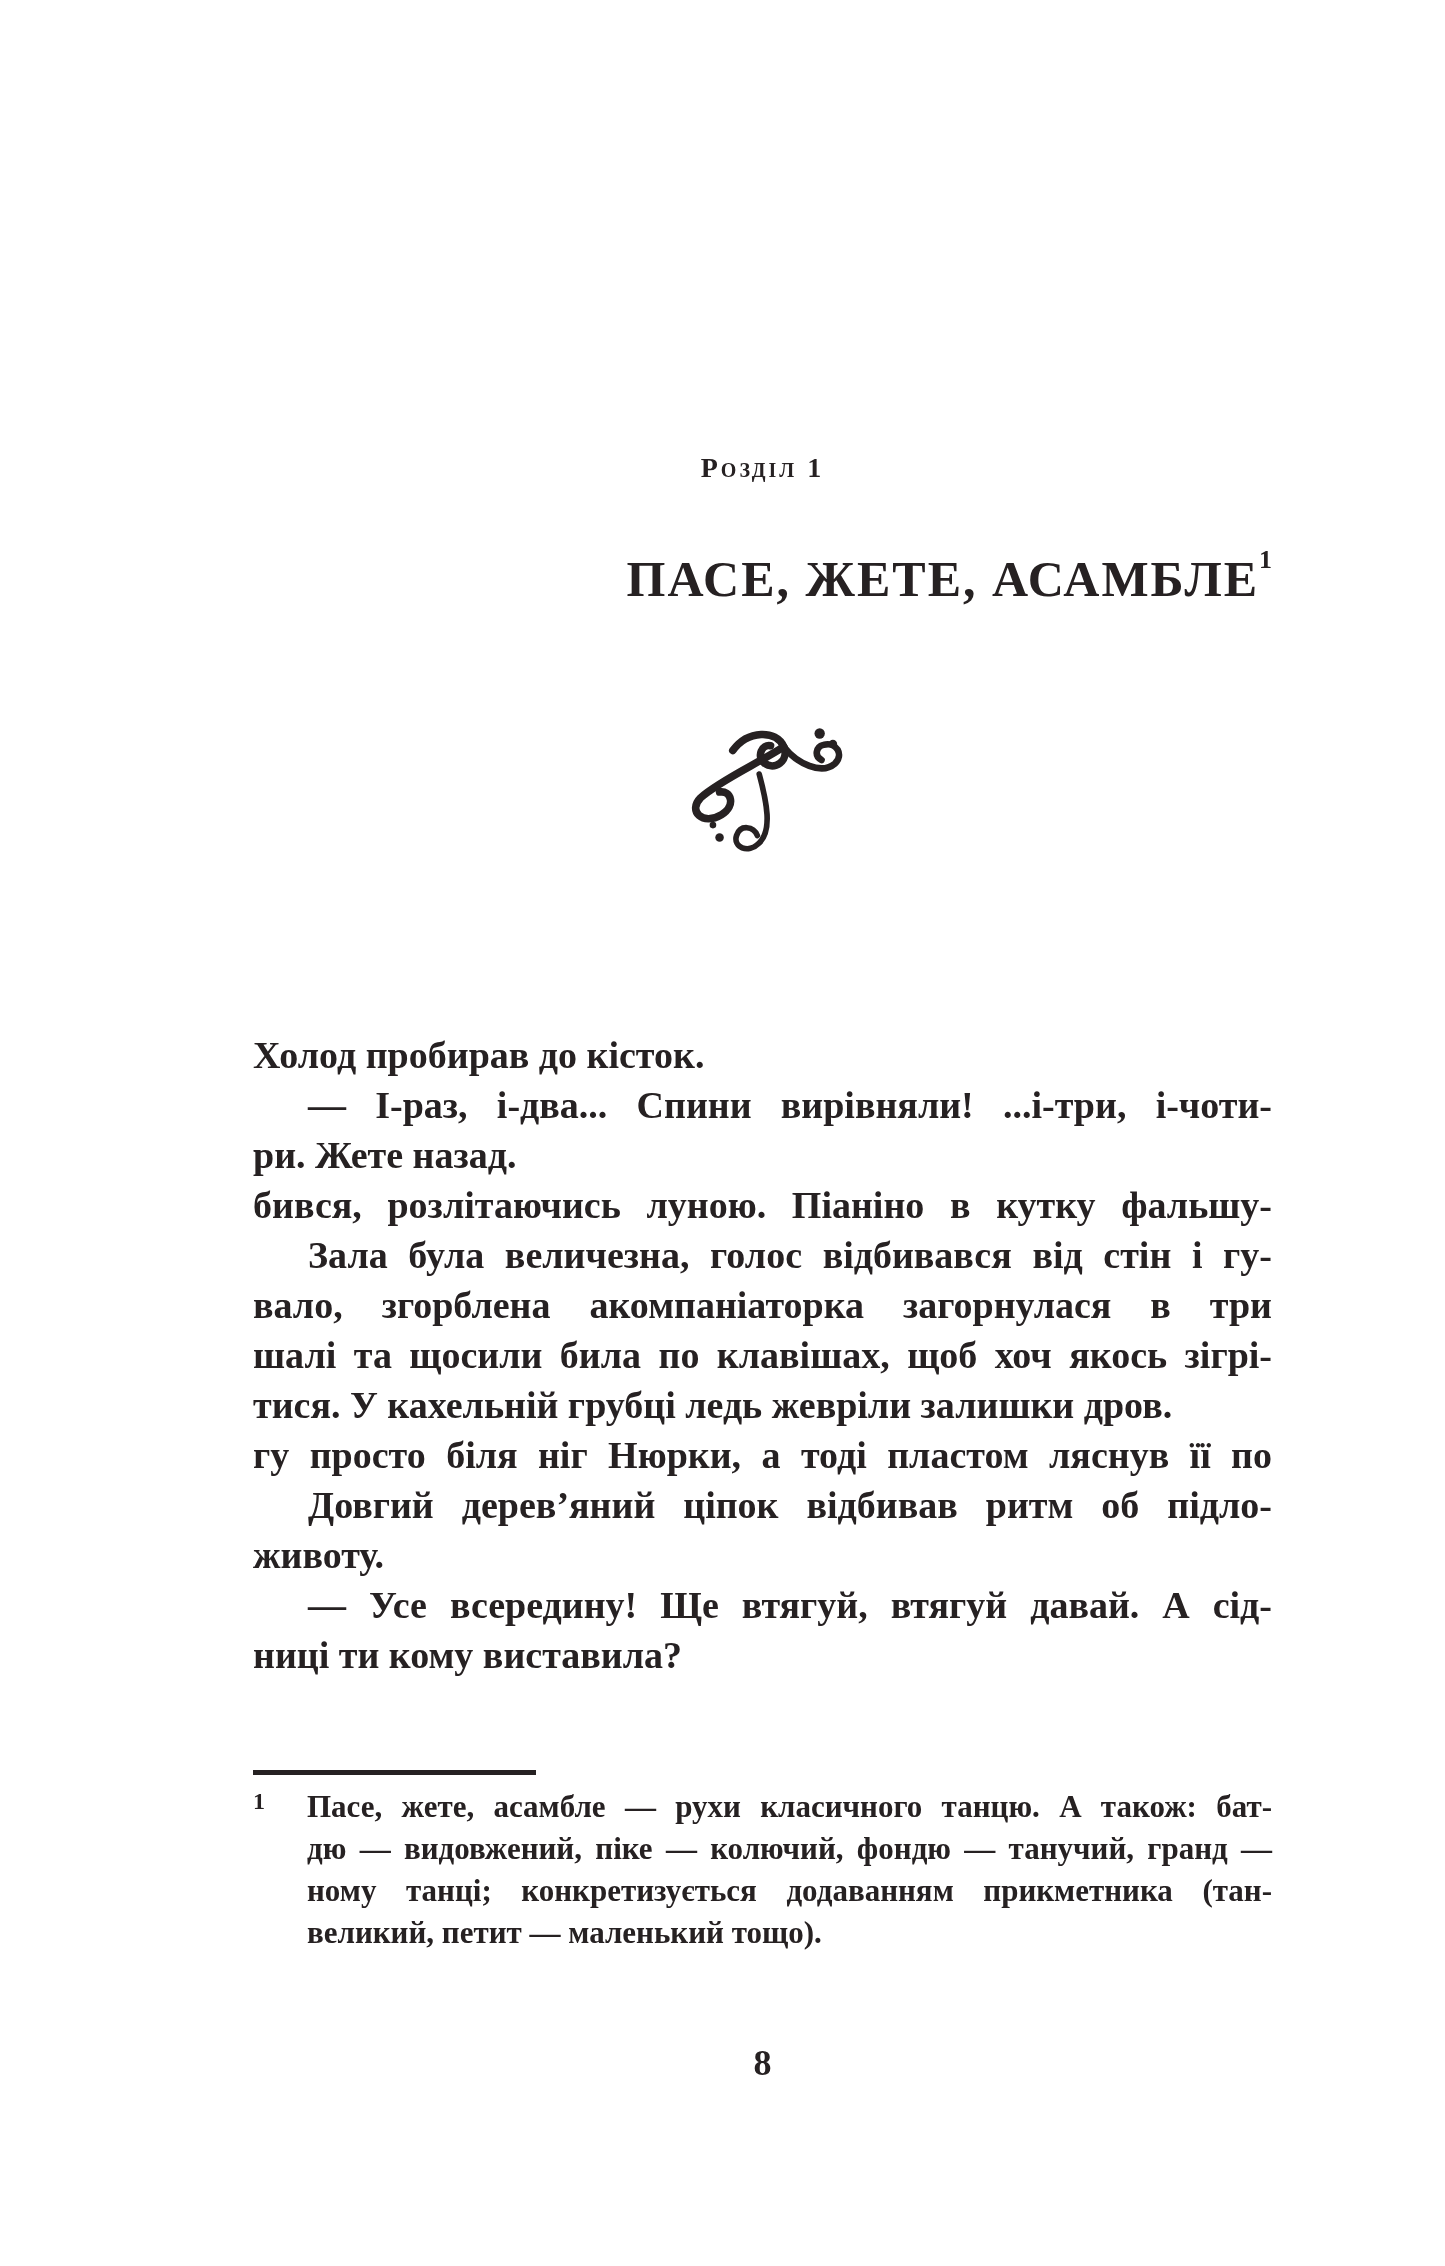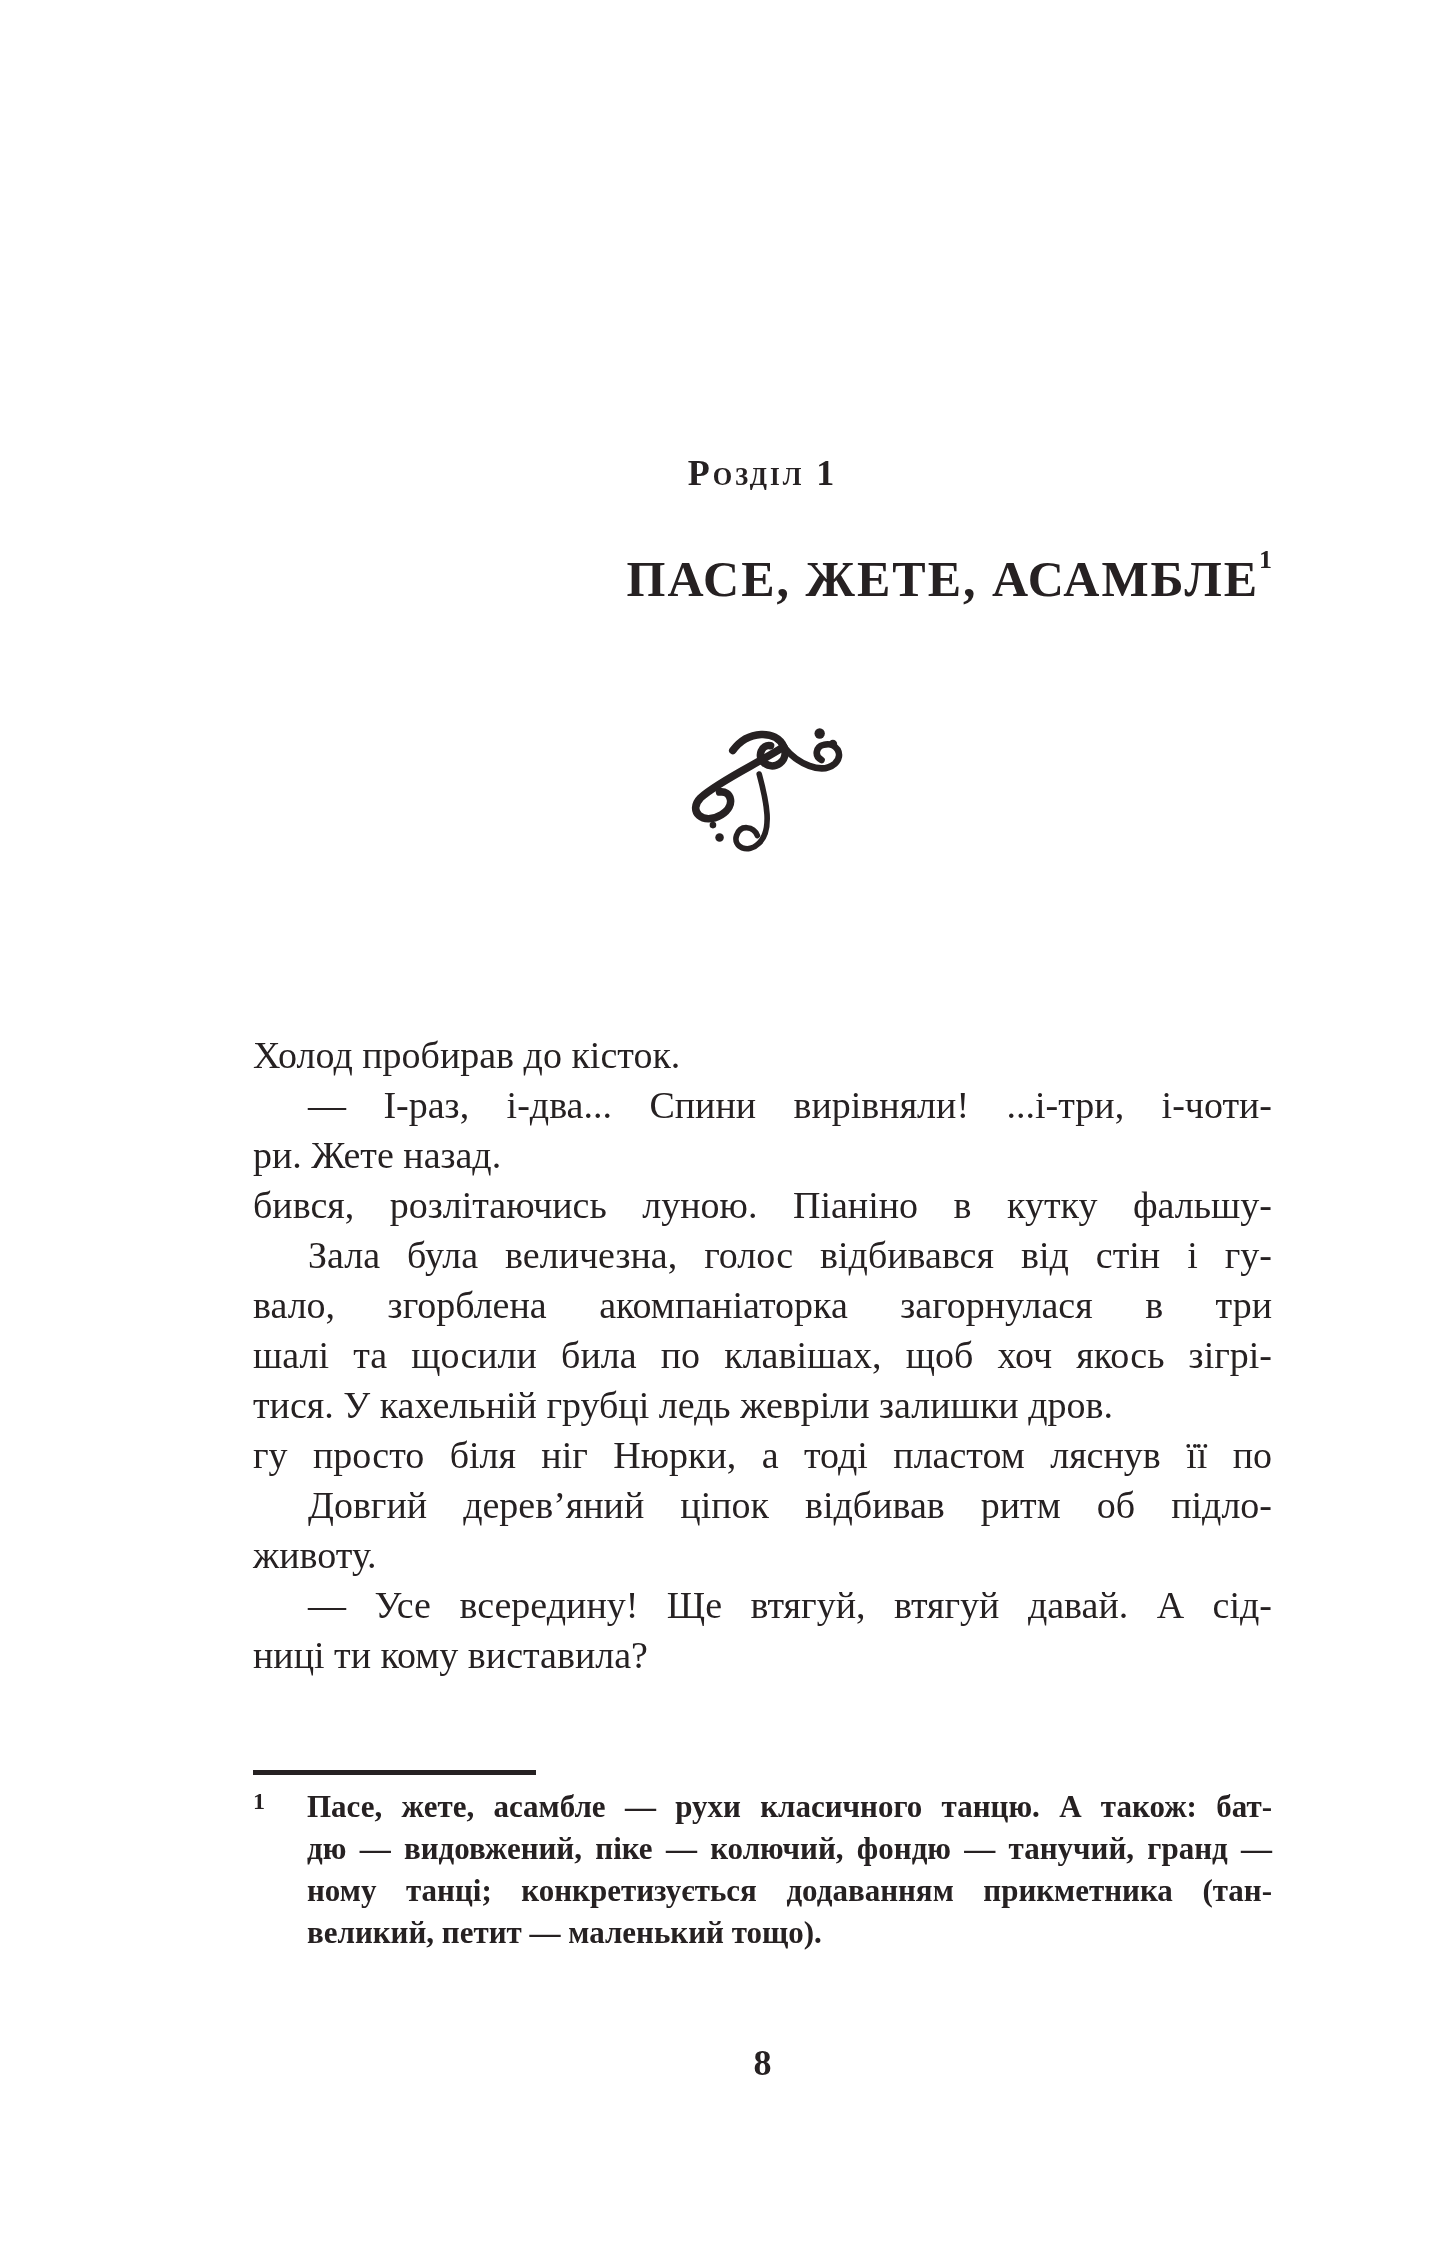--- a/index.html
+++ b/index.html
@@ -17,21 +17,21 @@
     font-family: "Liberation Serif", "DejaVu Serif", serif;
   }
   .content-col {
     position: absolute;
     left: 253px;
     width: 1019px;
   }
   .chapter-label {
     top: 452px;
     text-align: center;
-    font-size: 36px;
+    font-size: 28px;
     font-weight: 700;
     font-variant-caps: small-caps;
     letter-spacing: 3px;
   }
   .chapter-title {
     top: 545px;
     text-align: right;
     font-size: 50px;
     font-weight: 700;
     letter-spacing: 2px;
@@ -41,21 +41,21 @@
     vertical-align: 28px;
     letter-spacing: 0;
   }
   .ornament-wrap {
     top: 718px;
     text-align: center;
   }
   .body-text {
     top: 1030px;
     font-size: 38px;
-    font-weight: 400;
+    font-weight: 700;
     line-height: 50px;
   }
   .line {
     width: 100%;
   }
   .line.just {
     text-align: justify;
     text-align-last: justify;
   }
   .line.indent {

